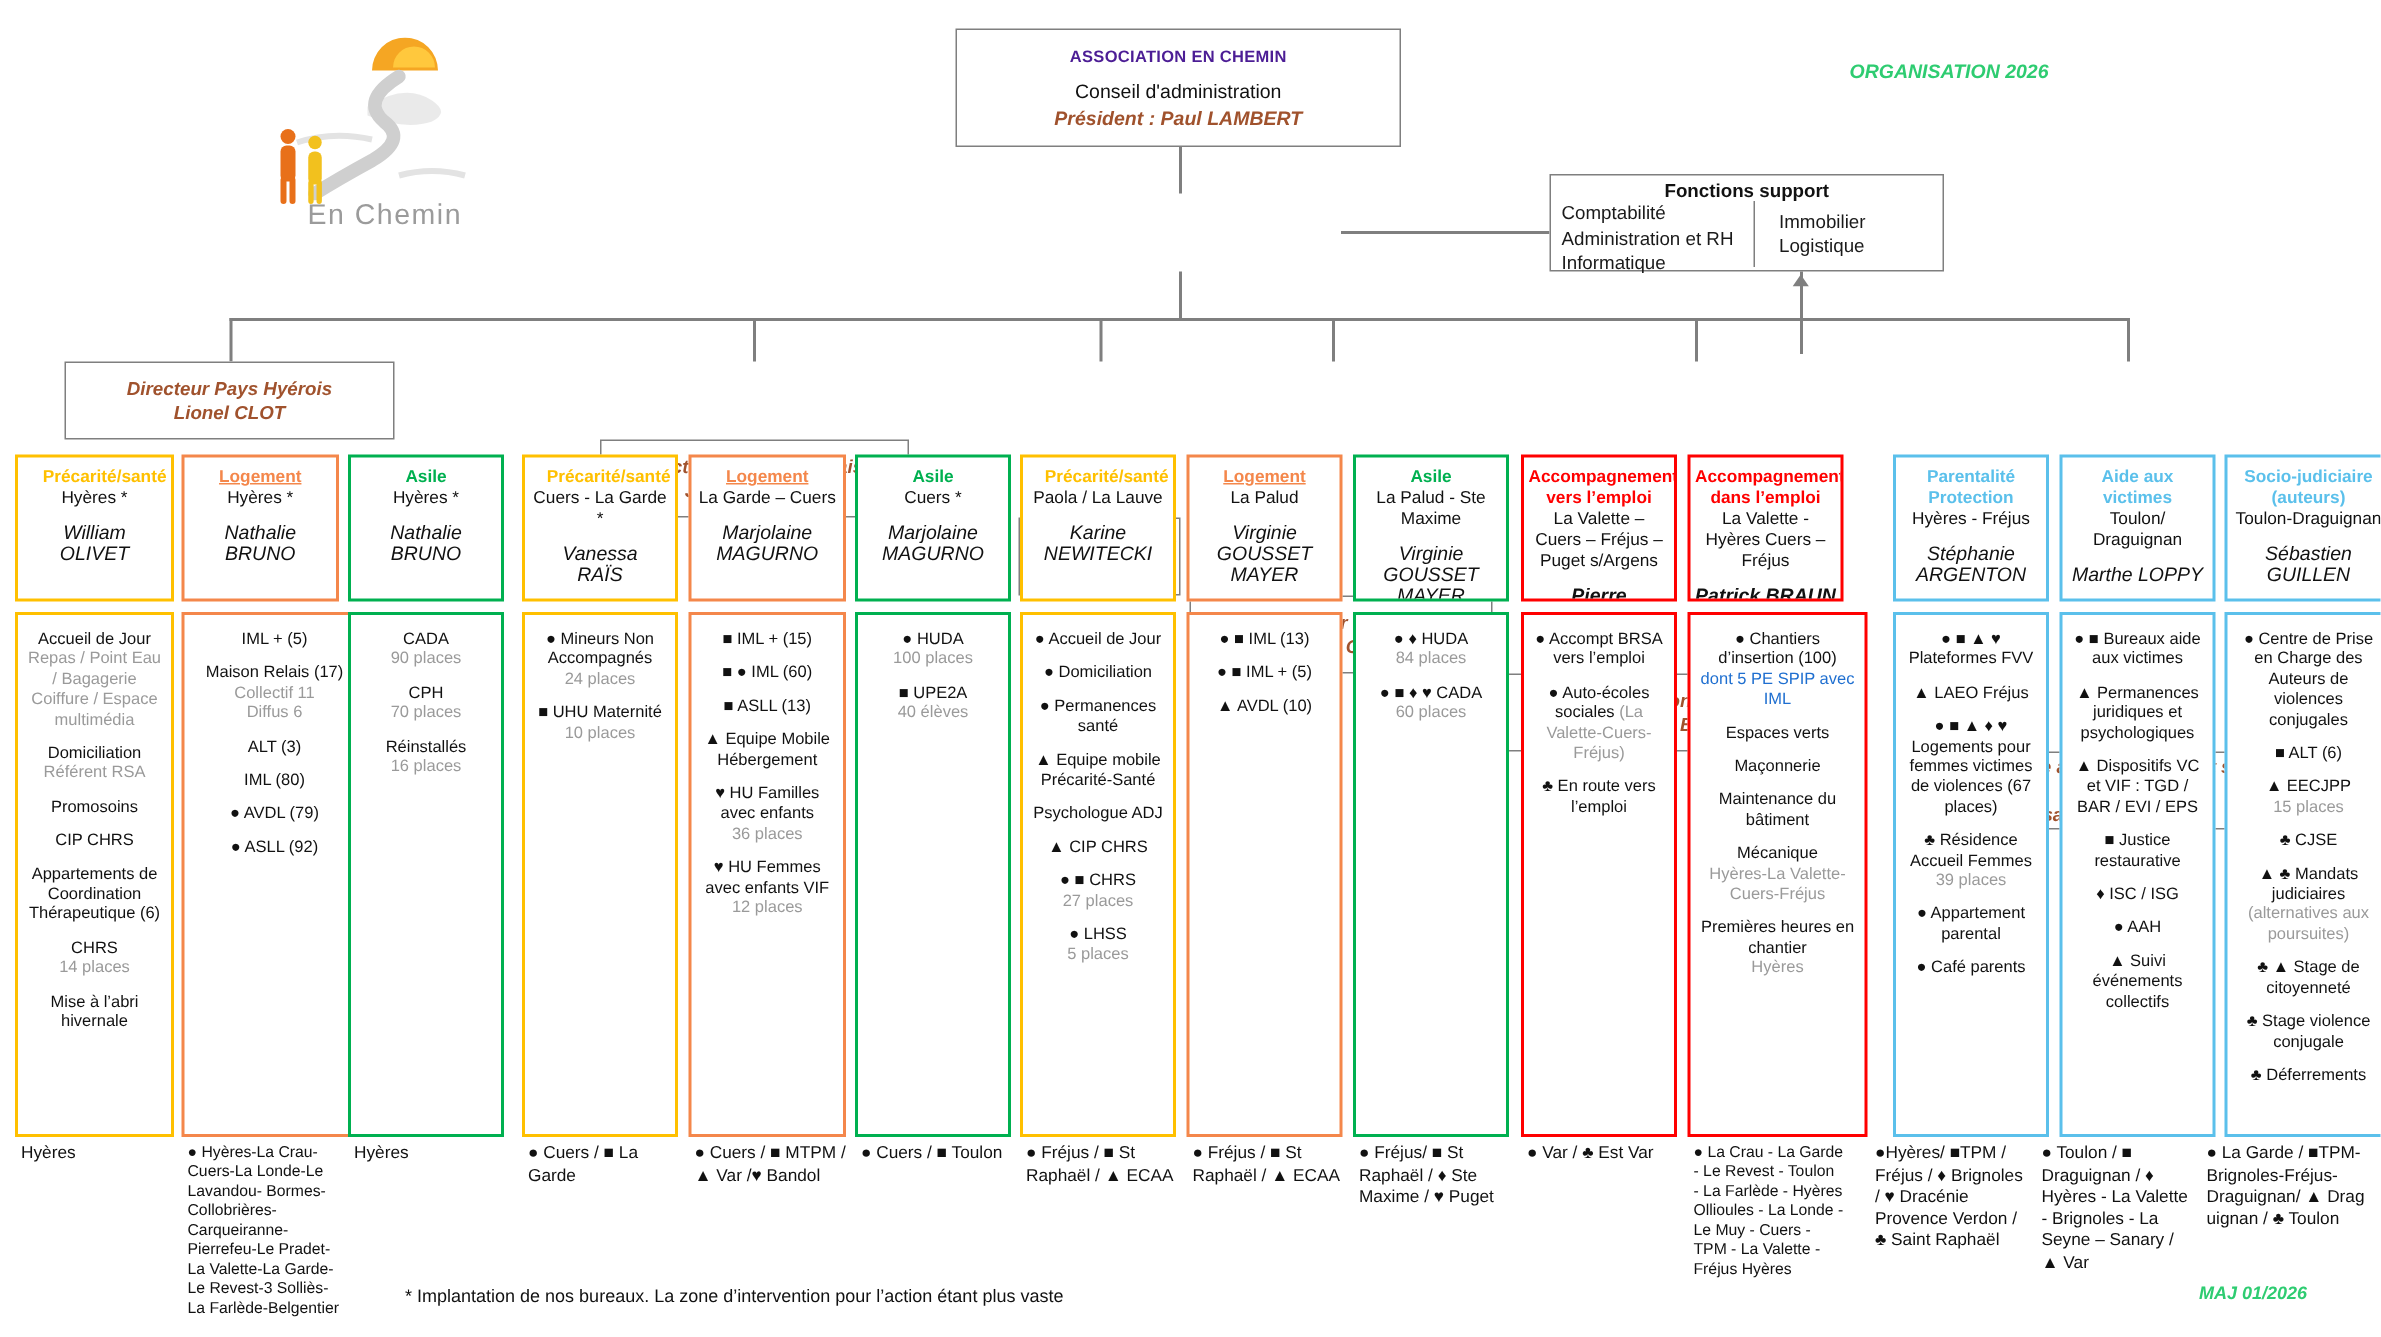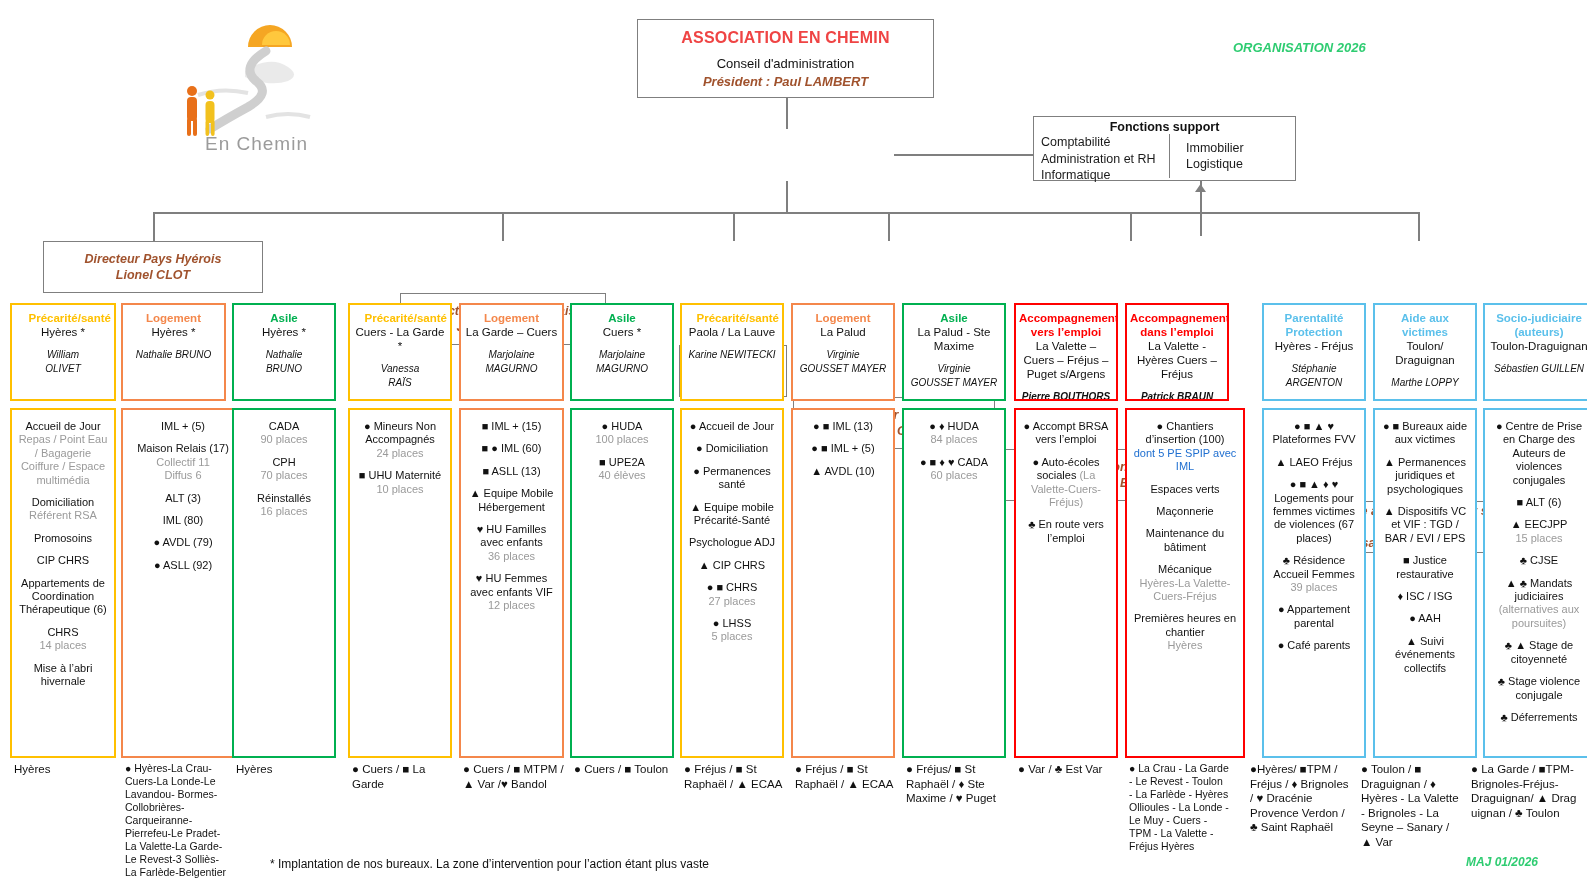--- a/index.html
+++ b/index.html
@@ -18,21 +18,21 @@
   .abs { position:absolute; }
 
   
   .topbox {
     border:1.5px solid #7f7f7f;
     background:#fff;
     text-align:center;
     display:flex; flex-direction:column; justify-content:center;
     align-items:center;
   }
-  .t-assoc-title { font-weight:bold; font-size:16px; color:#ef4444; margin-bottom:9px; letter-spacing:.2px;}
+  .t-assoc-title { font-weight:bold; font-size:11px; color:#4c1d95; margin-bottom:9px; letter-spacing:.2px;}
   .t-assoc-sub { font-size:13px; color:#111; margin-bottom:3px;}
   .t-assoc-pres { font-size:13px; font-style:italic; font-weight:bold; color:#a0522d;}
 
   .t-dg { font-size:13px; font-style:italic; font-weight:bold; color:#a0522d; line-height:17px;}
 
   .supportbox { border:1.5px solid #7f7f7f; background:#fff; }
   .support-title { text-align:center; font-weight:bold; font-size:12.5px; padding-top:3px; color:#111;}
   .support-cols { display:flex; height:44px; }
   .support-left { flex:0 0 136px; font-size:12.5px; line-height:16.5px; padding-left:7px; border-right:1.3px solid #7f7f7f; }
   .support-right { flex:1; font-size:12.5px; line-height:16.5px; padding-left:16px; display:flex; flex-direction:column; justify-content:center;}
@@ -43,41 +43,41 @@
     display:flex; align-items:center; justify-content:center;
     text-align:center; position:relative;
   }
   .dirbox .dtxt { font-size:12.5px; font-style:italic; font-weight:bold; color:#a0522d; line-height:16px; }
   .dirbox .badge83 { position:absolute; right:7px; bottom:2px; font-size:10.5px; font-style:normal; font-weight:normal; color:#333; }
 
   
   .headbox { border:2px solid #ccc; background:#fff; text-align:center; padding:6px 3px 4px 3px; overflow:hidden; }
   .headbox .h-title { font-weight:bold; font-size:11.5px; line-height:14px; }
   .headbox .h-place { font-size:11.5px; line-height:14px; color:#111; }
-  .headbox .h-person { font-size:10px; font-style:italic; line-height:14px; color:#111; }
+  .headbox .h-person { font-size:13px; font-style:italic; line-height:14px; color:#111; }
   .headbox .h-person.bold { font-weight:bold; font-style:italic; }
   .sp6 { height:9px; }
 
   
   .bodybox { border:2px solid #ccc; background:#fff; text-align:center; padding:10px 4px; overflow:hidden; }
   .bodybox .item { font-size:11px; line-height:13.4px; margin-bottom:9px; color:#111; }
   .bodybox .item .dim { color:#9a9a9a; }
 
   
   .terr { font-size:11.5px; line-height:14.5px; color:#111; }
   .terr.small { font-size:10.5px; line-height:13px; }
 
   
   .c-yellow { border-color:#FFC000 !important; }
   .c-orange { border-color:#F4874B !important; }
   .c-green  { border-color:#00B050 !important; }
   .c-red    { border-color:#FF0000 !important; }
   .c-blue   { border-color:#5BC0EB !important;margin-left:16px; }
   .tx-yellow { color:#FFC000;text-align:right; }
-  .tx-orange { color:#F4874B; }
+  .tx-orange { color:#F4874B;text-decoration:underline; }
   .tx-green  { color:#00B050; }
   .tx-red    { color:#FF0000; }
   .tx-blue   { color:#5BC0EB; }
 
   
   .ln { position:absolute; background:#7f7f7f; }
   .lnv { width:1.5px; }
   .lnh { height:1.5px; }
 
   

